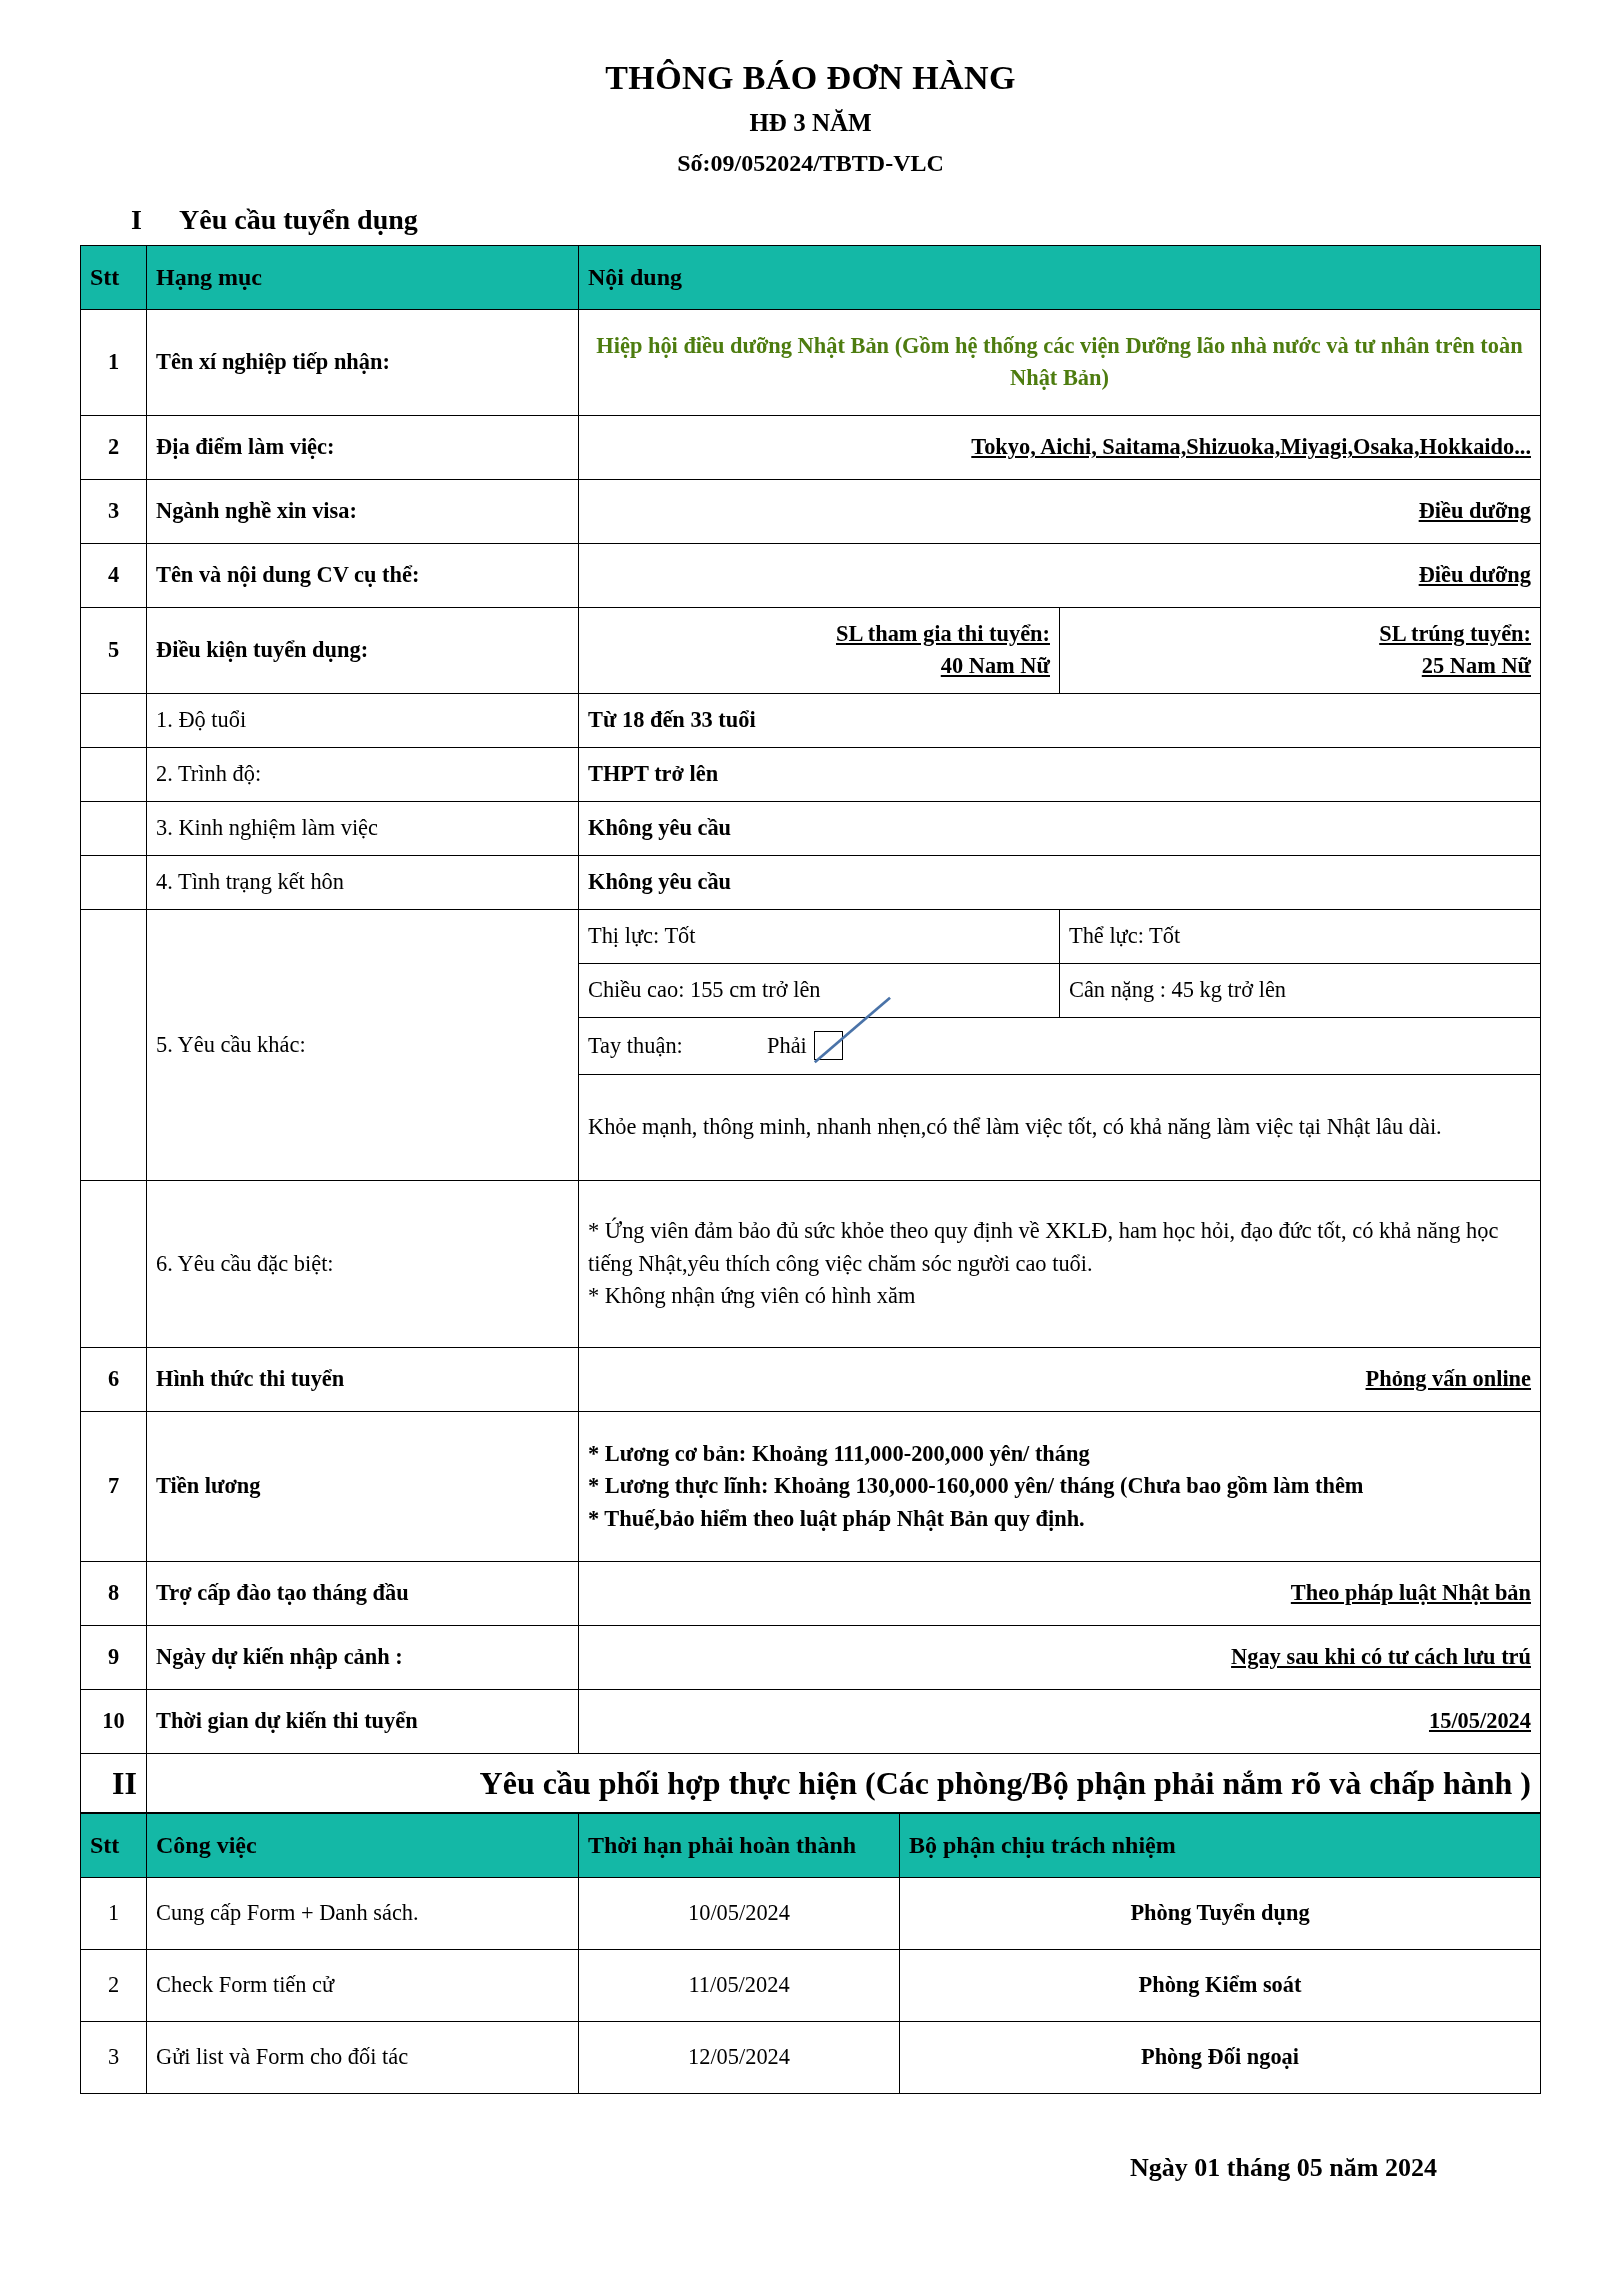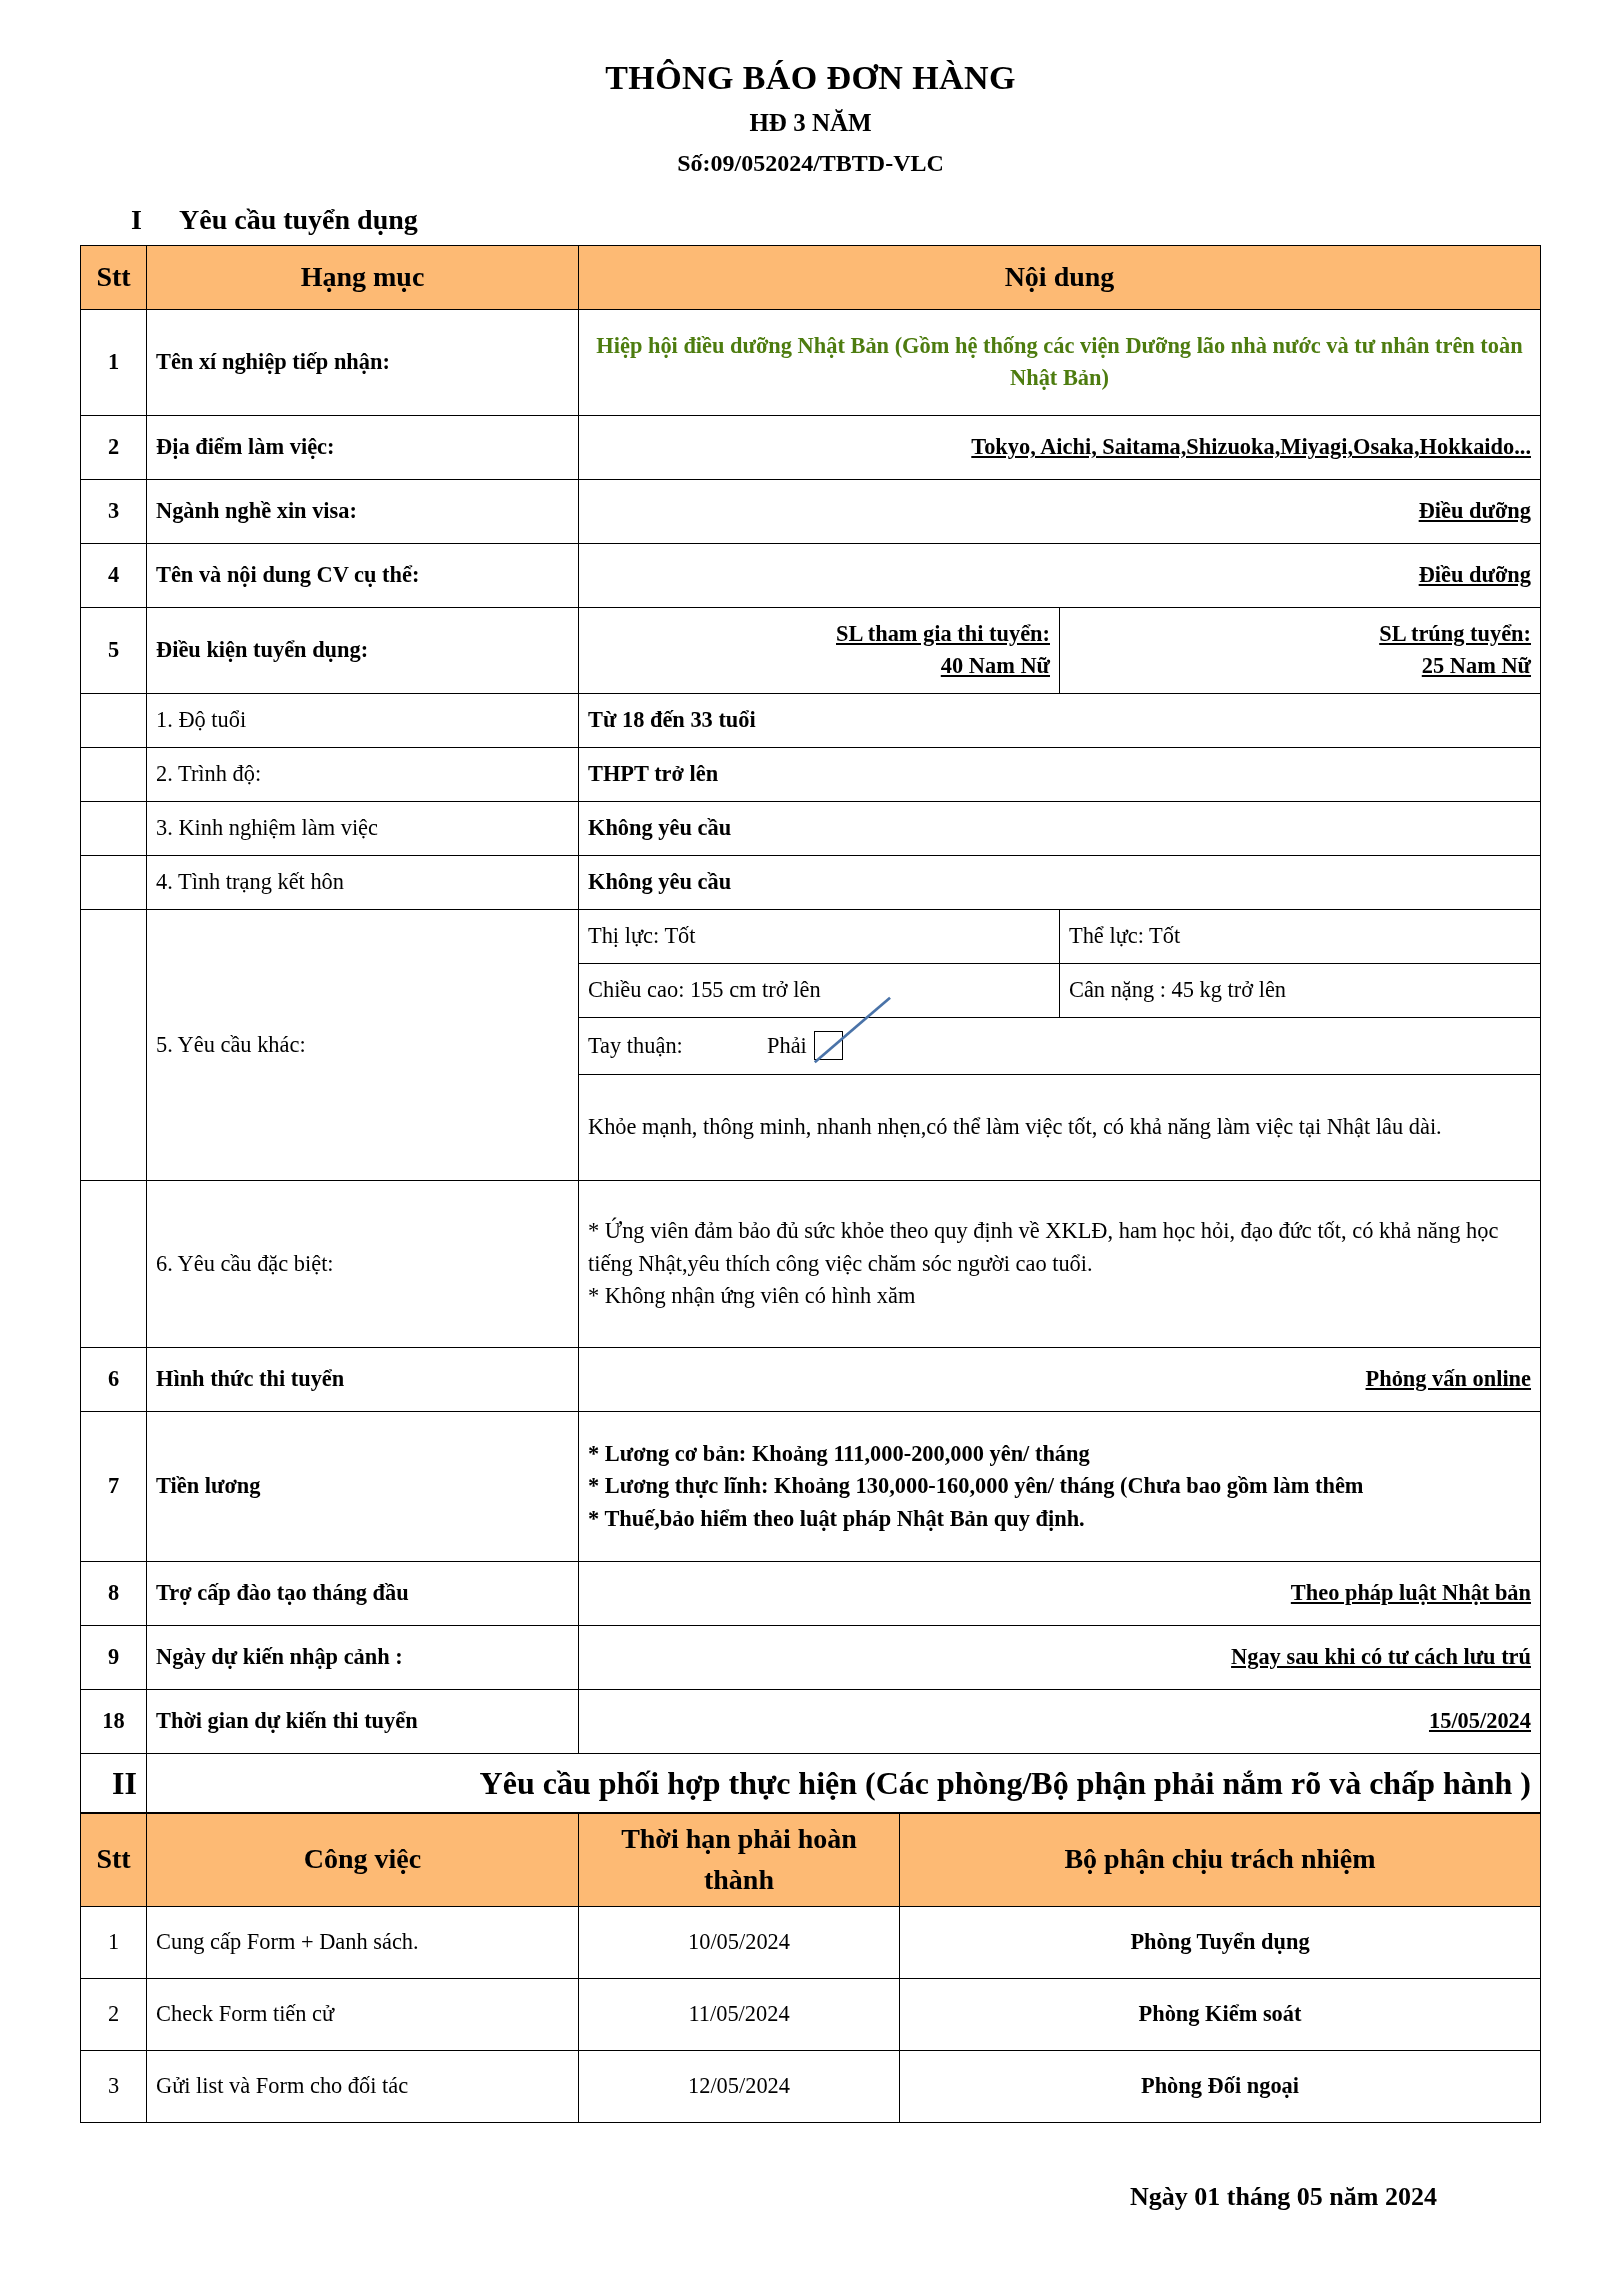--- a/index.html
+++ b/index.html
@@ -73,24 +73,24 @@
     width: 1460px;
   }
   .tbl td, .tbl th {
     border: 1.8px solid #000000;
     padding: 5.4px 9px;
     vertical-align: middle;
     font-size: 22.4px;
     line-height: 1.45;
   }
   .hdr td {
-    background: #fdba74;
-    text-align: center;
-    font-weight: bold;
-    font-size: 28px;
+    background: #14b8a6;
+    text-align: left;
+    font-weight: bold;
+    font-size: 24px;
     height: 52px;
   }
   .c-stt {
     width: 66px;
     text-align: center;
     font-weight: bold;
     font-size: 24px;
   }
   .c-item {
     width: 432px;
@@ -356,21 +356,21 @@
         <td colspan="2" class="c-content">Theo pháp luật Nhật bản</td>
       </tr>
 
       <tr class="row-std">
         <td class="c-stt">9</td>
         <td class="c-item">Ngày dự kiến nhập cảnh :</td>
         <td colspan="2" class="c-content">Ngay sau khi có tư cách lưu trú</td>
       </tr>
 
       <tr class="row-std">
-        <td class="c-stt">18</td>
+        <td class="c-stt">10</td>
         <td class="c-item">Thời gian dự kiến thi tuyển</td>
         <td colspan="2" class="c-content">15/05/2024</td>
       </tr>
 
       <tr class="sec2-head" style="height:59px">
         <td class="sec2-num">II</td>
         <td colspan="3">Yêu cầu phối hợp thực hiện (Các phòng/Bộ phận phải nắm rõ và chấp hành )</td>
       </tr>
 
     </tbody>

